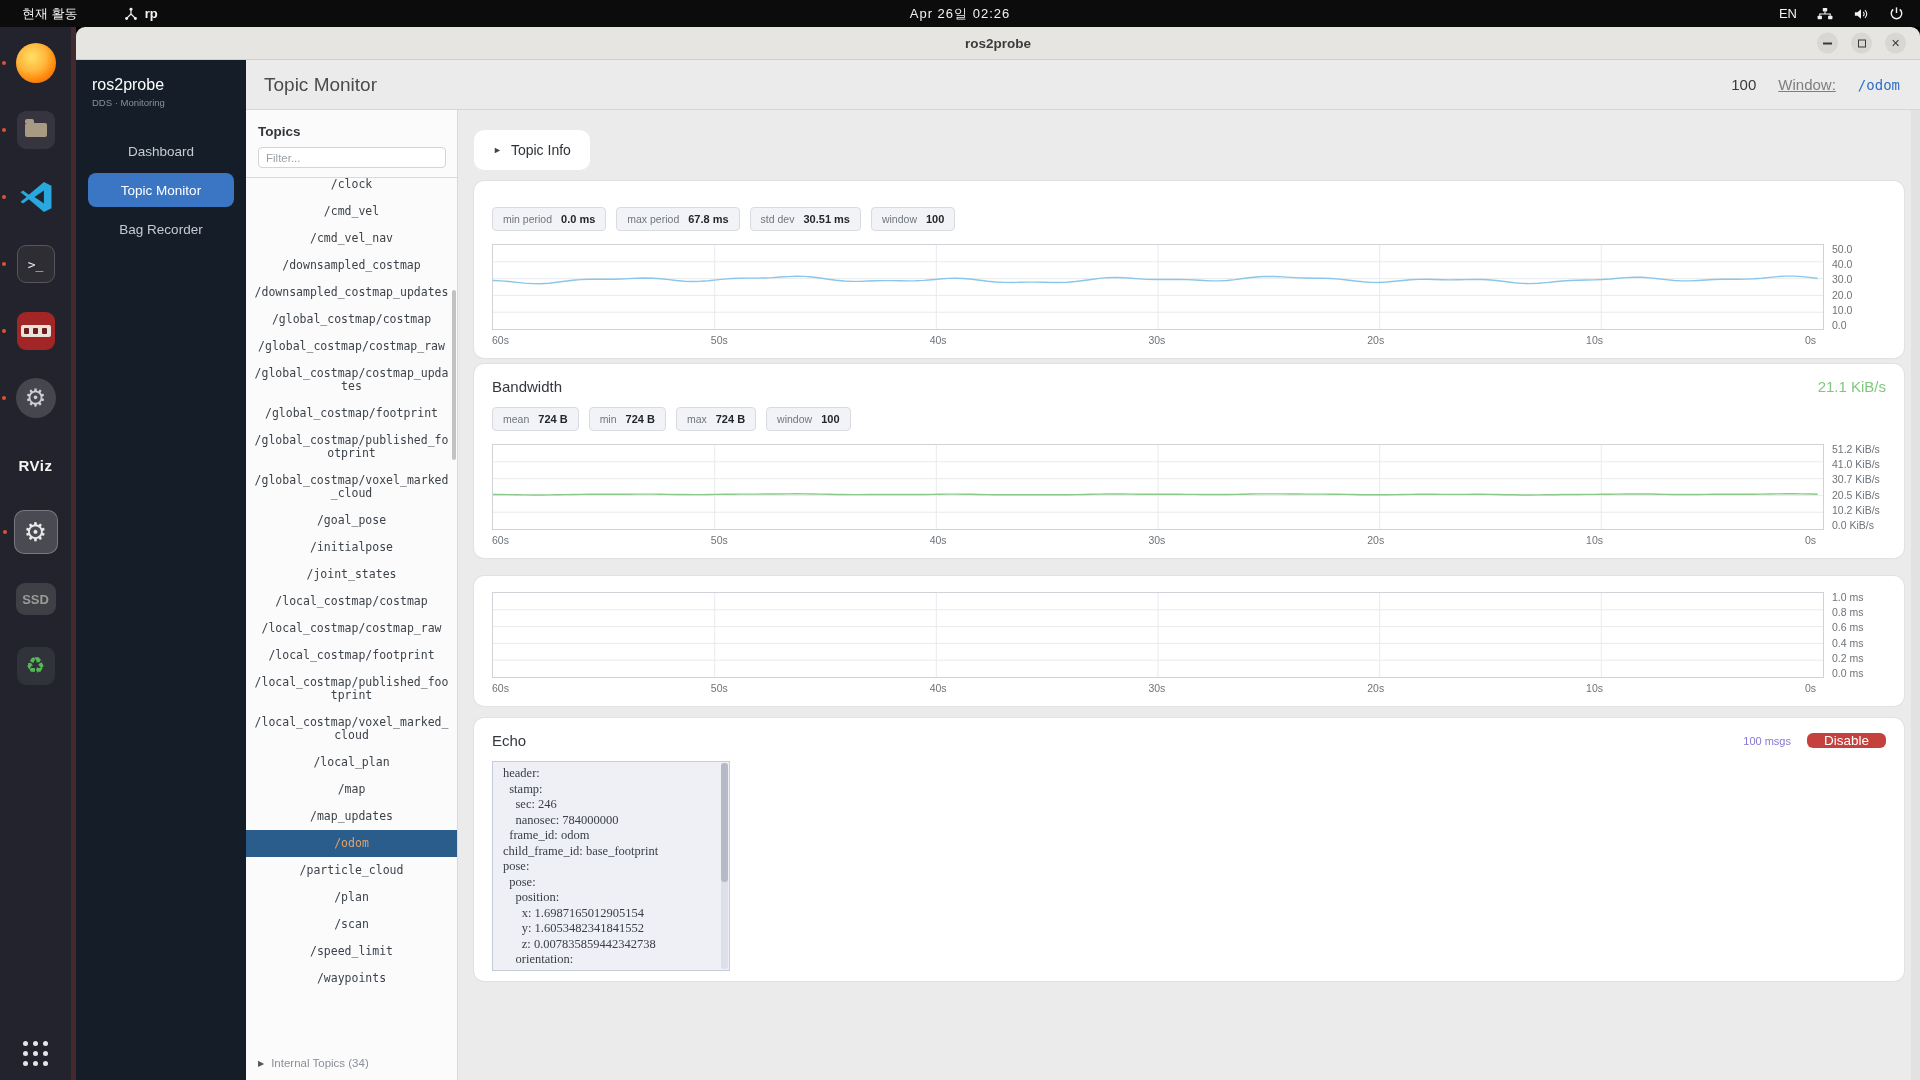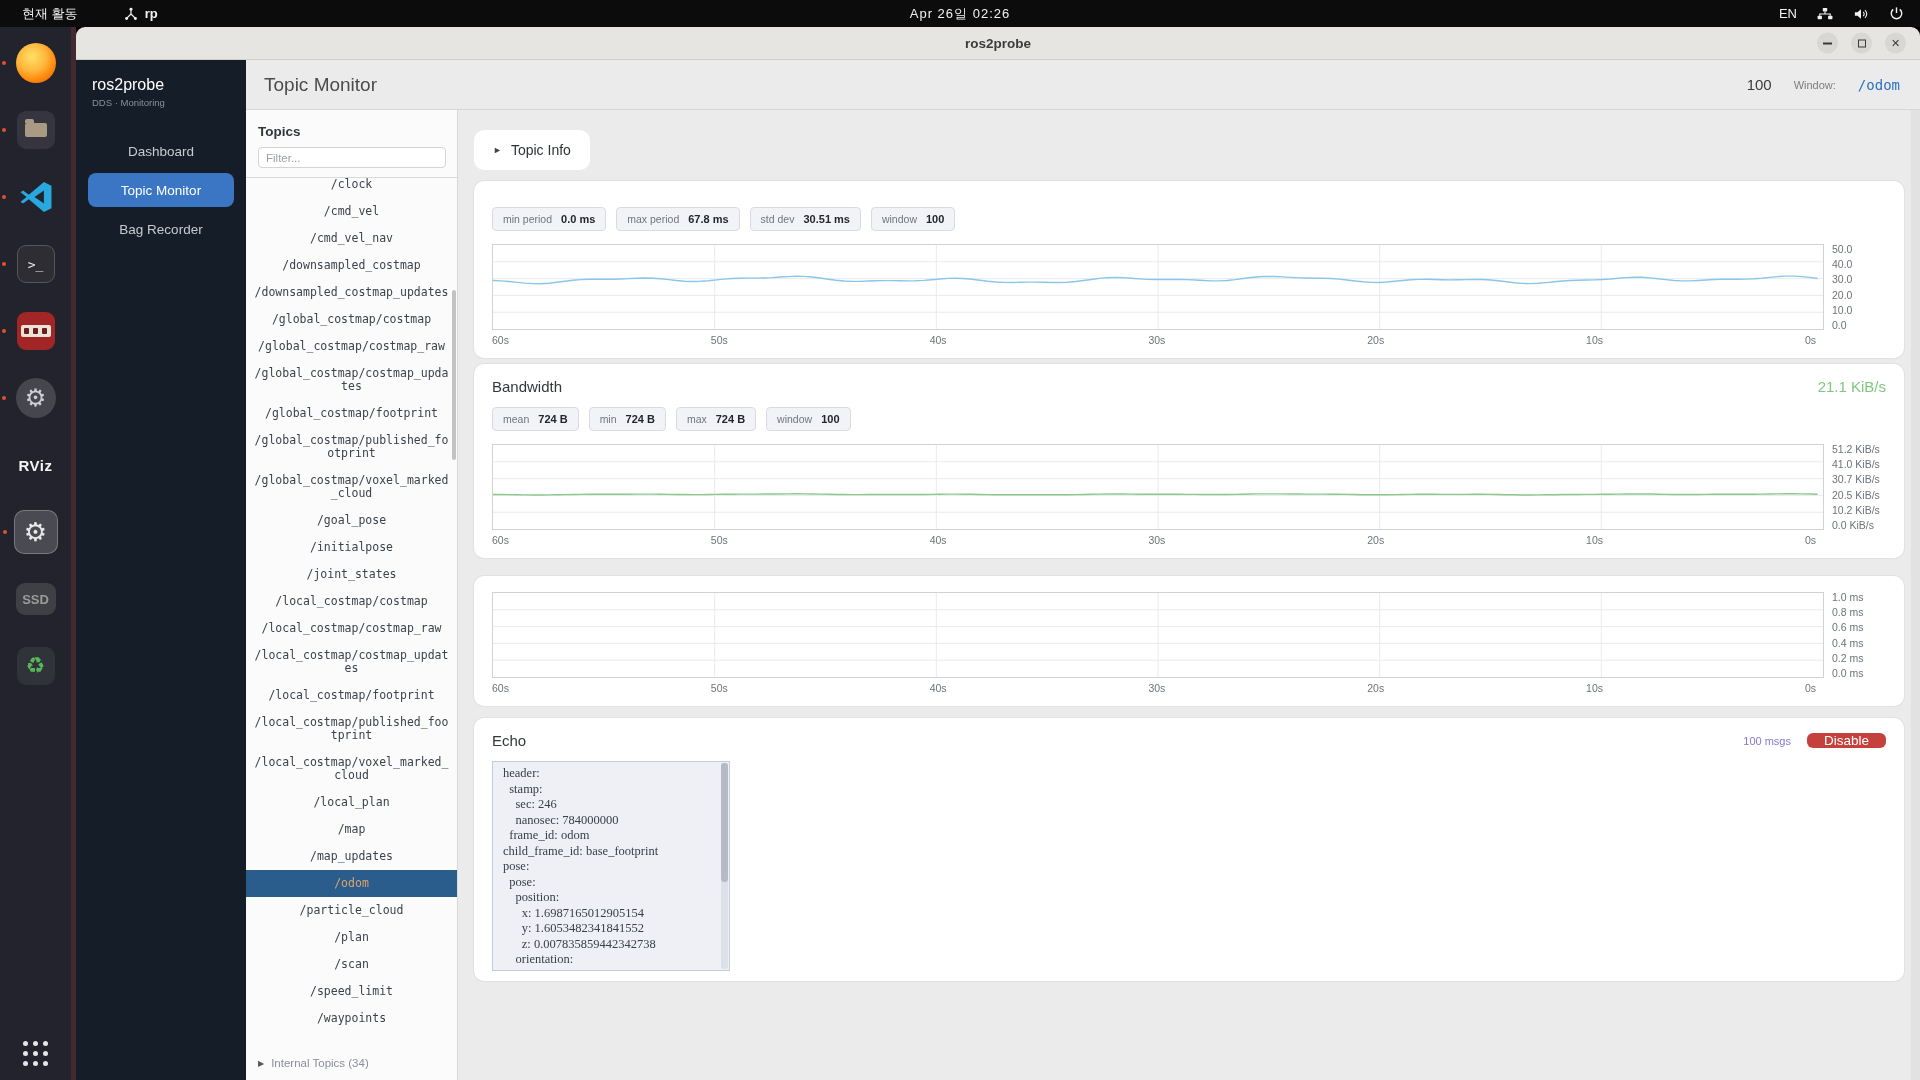--- a/index.html
+++ b/index.html
@@ -80,21 +80,21 @@
   .nav-item.selected { background:#3b76c4; color:#ffffff; }
 
   .winmain { flex:1; display:flex; flex-direction:column; min-width:0; background:#ebebeb; }
 
   
   .mainhead { height:50px; border-bottom:1px solid #d7d7d7; display:flex; align-items:center;
     padding:0 20px 0 18px; flex:0 0 50px; }
   .mainhead h1 { font-size:19px; font-weight:normal; color:#4c4c4c; }
   .mh-right { margin-left:auto; display:flex; align-items:center; gap:22px; }
   .mh-count { font-size:15px; color:#3a3a3a; }
-  .mh-winlabel { font-size:11px; color:#7e7e7e; }
+  .mh-winlabel { font-size:15px; color:#7e7e7e;text-decoration:underline; }
   .mh-topic { font-family:"DejaVu Sans Mono",monospace; font-size:14px; color:#2d6fc6; }
 
   .mainrow { flex:1; display:flex; min-height:0; }
 
   
   .topics { width:212px; background:#fbfbfb; border-right:1px solid #d9d9d9; display:flex;
     flex-direction:column; flex:0 0 212px; position:relative; }
   .topics-title { font-size:13.5px; font-weight:bold; color:#32363b; padding:14px 12px 8px; }
   .filter input { width:188px; margin:0 12px; height:21px; border:1px solid #d4d4d4; border-radius:4px;
     background:#fff; font-size:11.5px; padding:0 7px; color:#333; }
@@ -334,21 +334,20 @@
                   <div class="topic-item">/global_costmap/costmap_raw</div>
                   <div class="topic-item">/global_costmap/costmap_updates</div>
                   <div class="topic-item">/global_costmap/footprint</div>
                   <div class="topic-item">/global_costmap/published_footprint</div>
                   <div class="topic-item">/global_costmap/voxel_marked_cloud</div>
                   <div class="topic-item">/goal_pose</div>
                   <div class="topic-item">/initialpose</div>
                   <div class="topic-item">/joint_states</div>
                   <div class="topic-item">/local_costmap/costmap</div>
                   <div class="topic-item">/local_costmap/costmap_raw</div>
-                  <div class="topic-item">/local_costmap/costmap_updates</div>
                   <div class="topic-item">/local_costmap/footprint</div>
                   <div class="topic-item">/local_costmap/published_footprint</div>
                   <div class="topic-item">/local_costmap/voxel_marked_cloud</div>
                   <div class="topic-item">/local_plan</div>
                   <div class="topic-item">/map</div>
                   <div class="topic-item">/map_updates</div>
                   <div class="topic-item selected">/odom</div>
                   <div class="topic-item">/particle_cloud</div>
                   <div class="topic-item">/plan</div>
                   <div class="topic-item">/scan</div>

